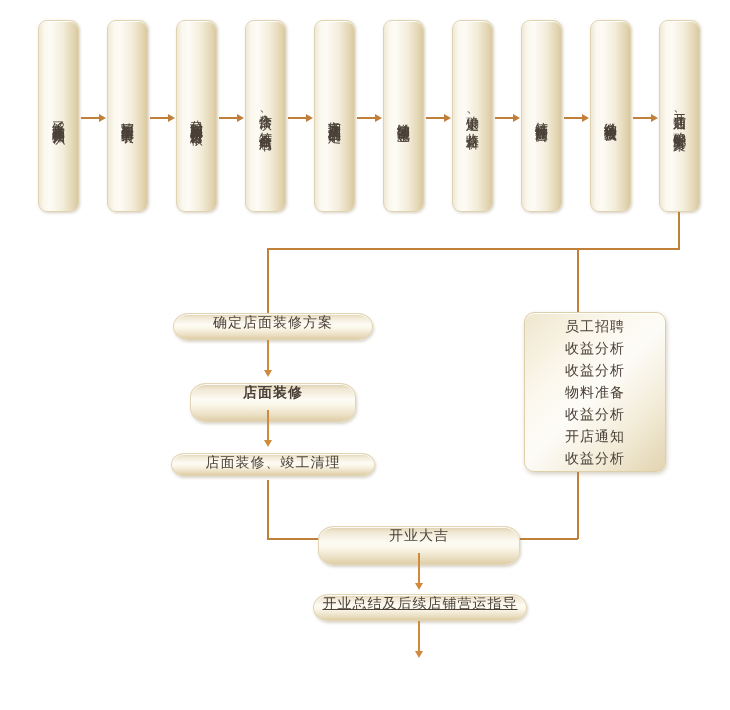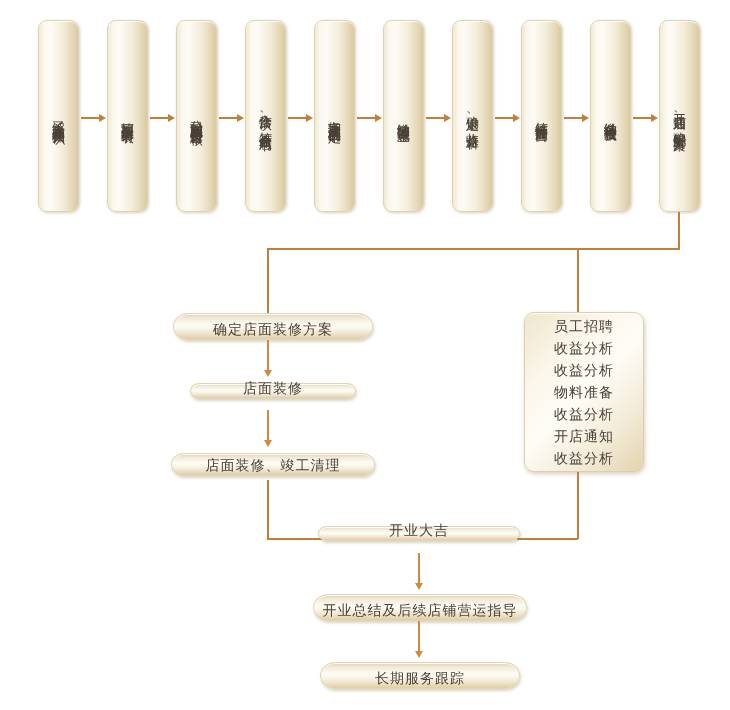--- a/index.html
+++ b/index.html
@@ -41,21 +41,21 @@
        inset 0 1px 0 rgba(255,255,255,.85),
        1px 1px 3px rgba(120,100,60,.30);
     border:1px solid #e0d3b2;
     padding:6px 0;
   }
   .vnode span{white-space:nowrap;}
 
   
   .hnode{
     display:flex;
-    align-items:flex-end;
+    align-items:flex-start;
     justify-content:center;
     border-radius:16px/14px;
     font-size:14px;
     background:linear-gradient(to bottom,
         #ded0ad 0%,
         #f0e8d4 14%,
         #fdfbf4 42%,
         #fbf7ea 56%,
         #ece1c6 82%,
         #dfcea6 100%);
@@ -175,55 +175,52 @@
   <div class="conn h" style="left:267px;top:248px;width:413px;"></div>
   <div class="conn v" style="left:267px;top:248px;height:66px;"></div>
   <div class="conn v" style="left:577px;top:248px;height:64px;"></div>
 
   <div class="node hnode" style="left:173px;top:313px;width:200px;height:27px;">
     <span>确定店面装修方案</span>
   </div>
   <div class="conn v thin" style="left:267px;top:340px;height:32px;"></div>
   <div class="arrow-d" style="left:264px;top:370px;"></div>
 
-  <div class="node hnode" style="left:190px;top:383px;width:166px;height:16px;">
+  <div class="node hnode" style="left:190px;top:383px;width:166px;height:39px;font-weight:bold;">
     <span>店面装修</span>
   </div>
   <div class="conn v thin" style="left:267px;top:410px;height:32px;"></div>
   <div class="arrow-d" style="left:264px;top:440px;"></div>
 
   <div class="node hnode" style="left:171px;top:453px;width:204px;height:23px;">
     <span>店面装修、竣工清理</span>
   </div>
 
-  <div class="node cardnode" style="left:524px;top:312px;width:120px;height:160px;border-radius:10px;">
+  <div class="node cardnode" style="left:524px;top:312px;width:142px;height:160px;border-radius:10px;">
     <div>员工招聘</div>
     <div>收益分析</div>
     <div>收益分析</div>
     <div>物料准备</div>
     <div>收益分析</div>
     <div>开店通知</div>
     <div>收益分析</div>
   </div>
 
   <div class="conn v" style="left:267px;top:480px;height:59px;"></div>
   <div class="conn h" style="left:267px;top:538px;width:55px;"></div>
 
   <div class="conn v" style="left:577px;top:472px;height:67px;"></div>
   <div class="conn h" style="left:517px;top:538px;width:61px;"></div>
 
-  <div class="node hnode" style="left:318px;top:526px;width:202px;height:15px;">
+  <div class="node hnode" style="left:318px;top:526px;width:202px;height:39px;">
     <span>开业大吉</span>
   </div>
   <div class="conn v thin" style="left:418px;top:553px;height:32px;"></div>
   <div class="arrow-d" style="left:415px;top:583px;"></div>
 
-  <div class="node hnode" style="left:313px;top:594px;width:214px;height:27px;">
+  <div class="node hnode" style="left:313px;top:594px;width:214px;height:27px;text-decoration:underline;">
     <span>开业总结及后续店铺营运指导</span>
   </div>
   <div class="conn v thin" style="left:418px;top:621px;height:32px;"></div>
   <div class="arrow-d" style="left:415px;top:651px;"></div>
 
-  <div class="node hnode" style="left:320px;top:662px;width:200px;height:27px;">
-    <span>长期服务跟踪</span>
-  </div>
 
 </div>
 
 </body></html>

